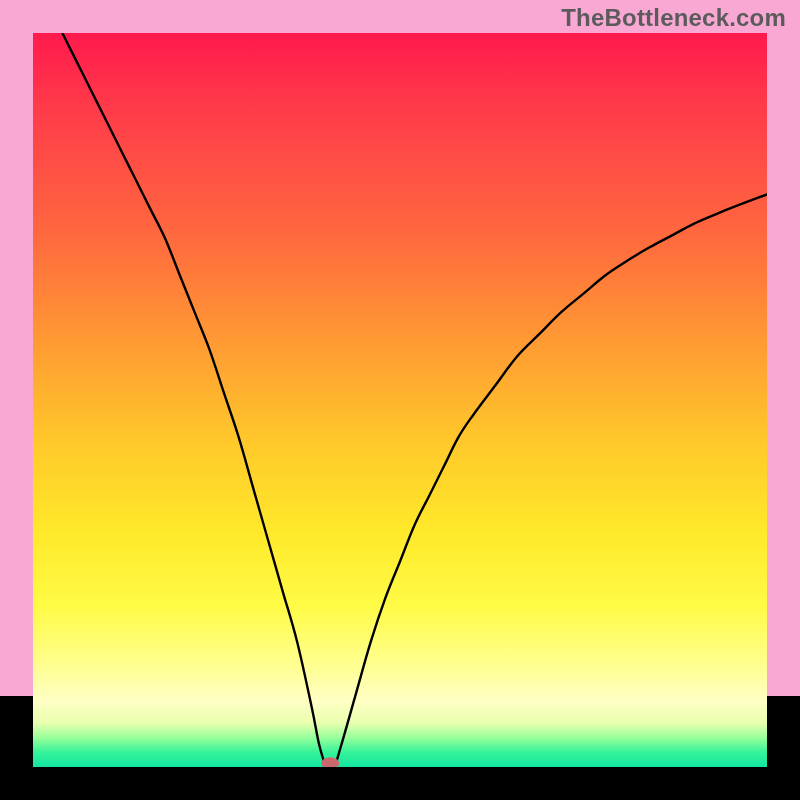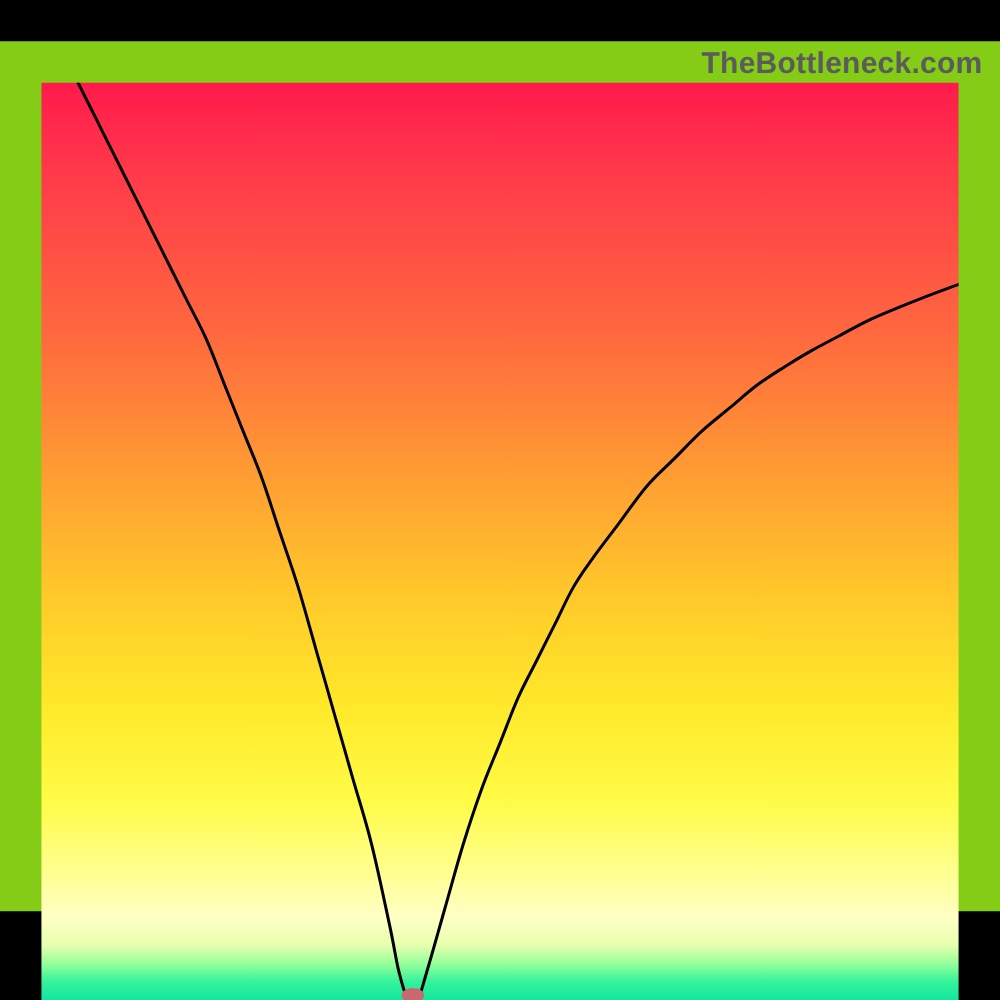--- a/index.html
+++ b/index.html
@@ -8,22 +8,21 @@
     width: 800px;
     height: 800px;
     overflow: hidden;
     background: #000;
     font-family: Arial, Helvetica, sans-serif;
   }
   .frame {
     position: relative;
     width: 800px;
     height: 696px;
-    background: #84cc16;
-    margin-top: 33px;
+    background: #f9a8d4;
   }
   .watermark {
     position: absolute;
     top: 4px;
     right: 14px;
     color: #5b5b5b;
     font-size: 24px;
     font-weight: 600;
     letter-spacing: 0.2px;
     user-select: none;

